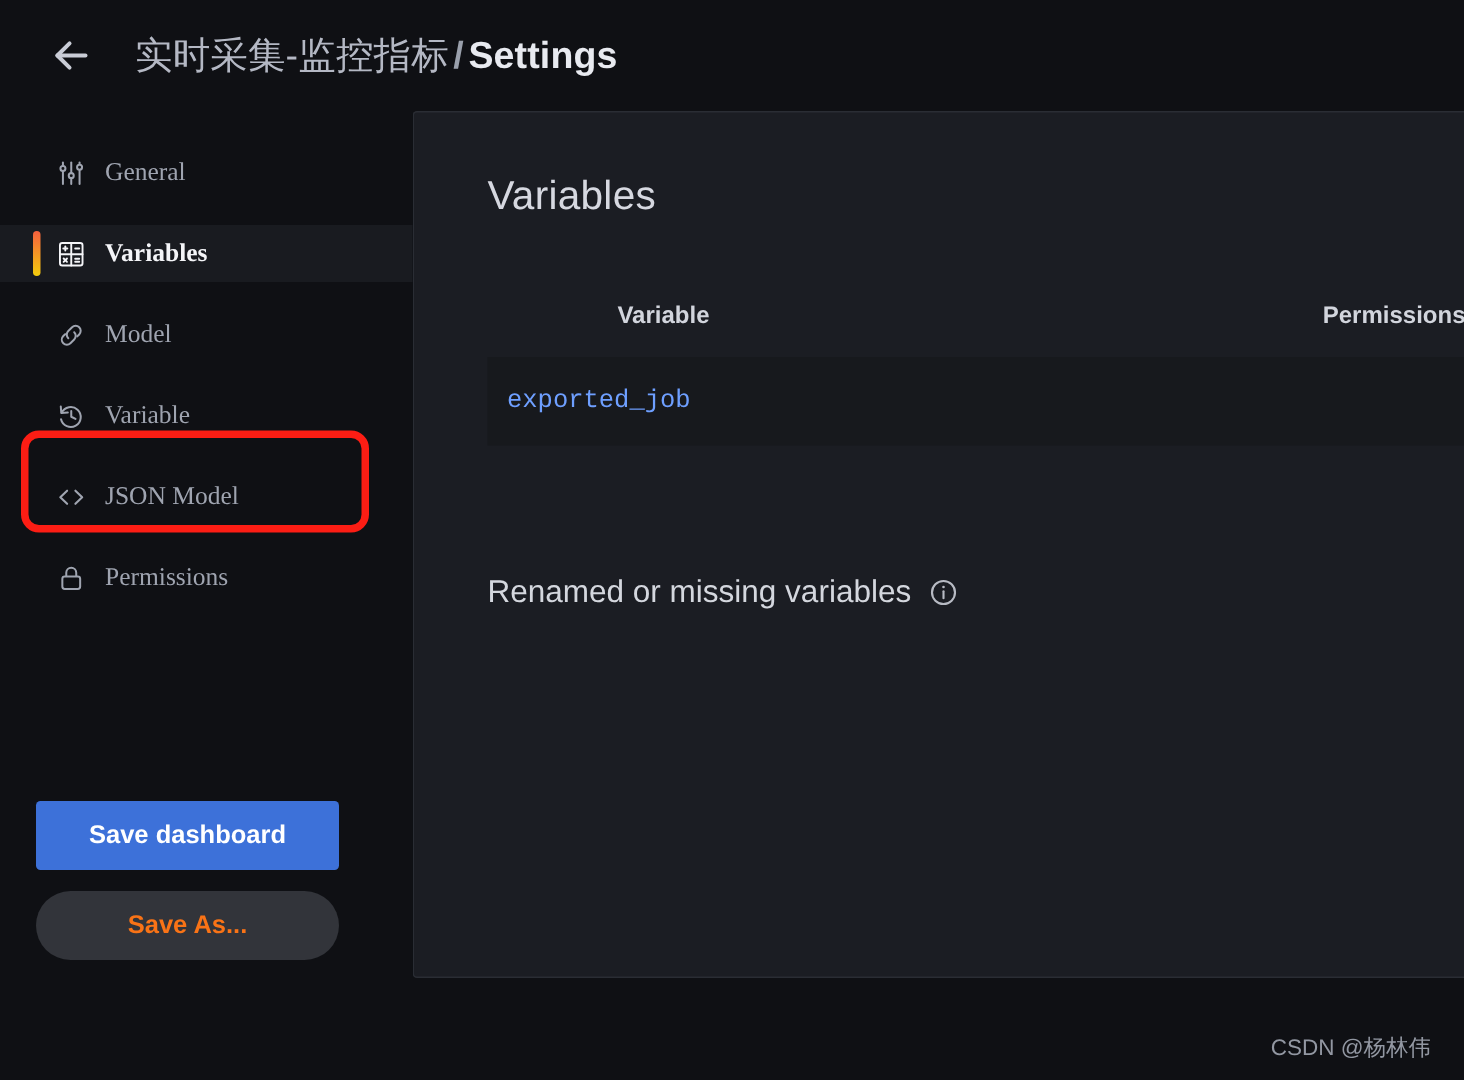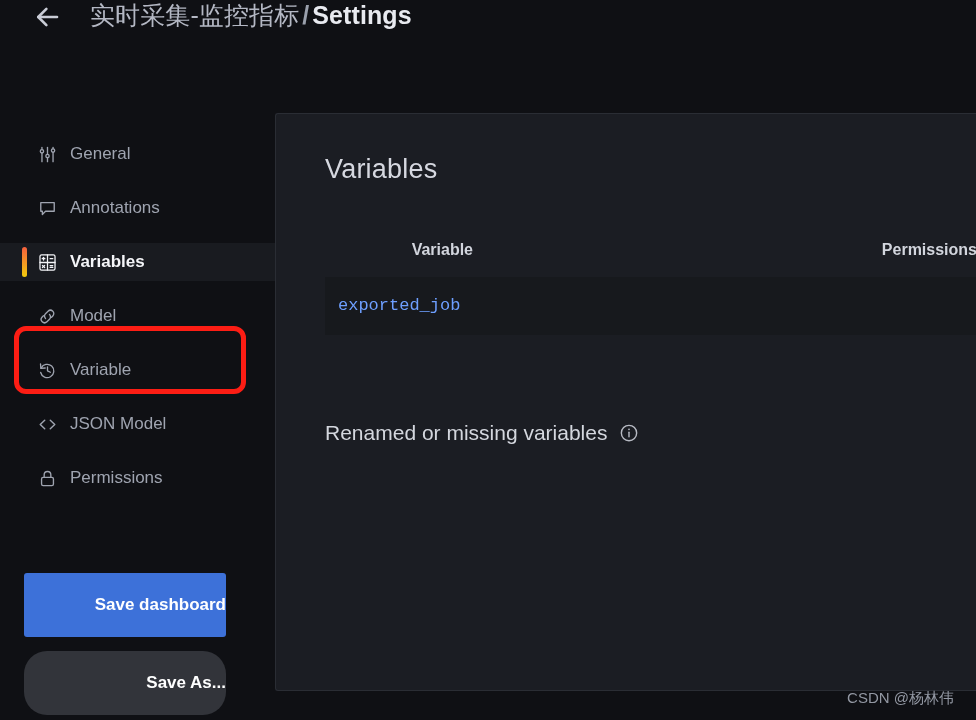--- a/index.html
+++ b/index.html
@@ -12,22 +12,23 @@
 
   body {
     background: #0f1014;
     font-family: "Liberation Sans", "DejaVu Sans", sans-serif;
     color: #ccccdc;
     position: relative;
   }
 
   
   .header {
-    height: 113px;
-    display: flex;
+    height: 74px;
+    display: flex;
+    align-items: center;
     padding-left: 30px;
     background: #0f1014;
   }
   .back-arrow {
     width: 34px;
     height: 34px;
     flex: 0 0 auto;
     display: flex;
     align-items: center;
     justify-content: center;
@@ -65,21 +66,21 @@
 
   
   .sidebar {
     width: 275px;
     flex: 0 0 275px;
     height: 578px;
     padding-top: 22px;
     position: relative;
     background: #0f1014;
   }
-  .nav-list { list-style: none; }
+  .nav-list { list-style: none; font-family: Liberation Serif, serif; }
   .nav-item {
     height: 38px;
     display: flex;
     align-items: center;
     padding-left: 36px;
     margin-bottom: 16px;
     position: relative;
     cursor: pointer;
     color: #9fa4b0;
     font-size: 17px;
@@ -125,39 +126,39 @@
   
   .actions {
     position: absolute;
     left: 24px;
     top: 460px;
     width: 202px;
   }
   .btn {
     display: block;
     width: 202px;
-    height: 64px;
+    height: 46px;
     border: none;
     border-radius: 3px;
     font-family: inherit;
     font-size: 17px;
     font-weight: 700;
     cursor: pointer;
-    text-align: right;
+    text-align: center;
     line-height: 46px;
     padding: 0;
   }
   .btn-primary {
     background: #3d71d9;
     color: #ffffff;
     margin-bottom: 14px;
   }
   .btn-secondary {
     background: #32343a;
-    color: #ffffff;
+    color: #f97316;
     border-radius: 23px;
   }
 
   
   .content {
     margin-top: 0;
     width: 701px;
     height: 578px;
     background: #1b1d23;
     border: 1px solid #2a2d34;
@@ -262,28 +263,20 @@
             <line x1="12" y1="3" x2="12" y2="21"></line>
             <line x1="19" y1="3" x2="19" y2="21"></line>
             <circle cx="5" cy="8" r="2.1" fill="#0f1014"></circle>
             <circle cx="12" cy="14" r="2.1" fill="#0f1014"></circle>
             <circle cx="19" cy="7" r="2.1" fill="#0f1014"></circle>
           </svg>
         </span>
         <span>General</span>
       </li>
 
-      <li class="nav-item">
-        <span class="nav-icon">
-          <svg width="19" height="19" viewBox="0 0 24 24" fill="none" stroke="#9fa4b0" stroke-width="1.7" stroke-linejoin="round">
-            <path d="M3.5 4.5 H20.5 V15.5 H9.5 L5.5 19.5 V15.5 H3.5 Z"></path>
-          </svg>
-        </span>
-        <span>Annotations</span>
-      </li>
 
       <li class="nav-item active">
         <span class="nav-icon">
           <svg width="19" height="19" viewBox="0 0 24 24" fill="none" stroke="#f4f5f8" stroke-width="1.6" stroke-linecap="round">
             <rect x="2.5" y="2.5" width="19" height="19" rx="2"></rect>
             <line x1="12" y1="2.5" x2="12" y2="21.5"></line>
             <line x1="2.5" y1="12" x2="21.5" y2="12"></line>
             <line x1="5.3" y1="7.2" x2="8.7" y2="7.2"></line>
             <line x1="7" y1="5.5" x2="7" y2="8.9"></line>
             <line x1="15.3" y1="7.2" x2="18.7" y2="7.2"></line>

